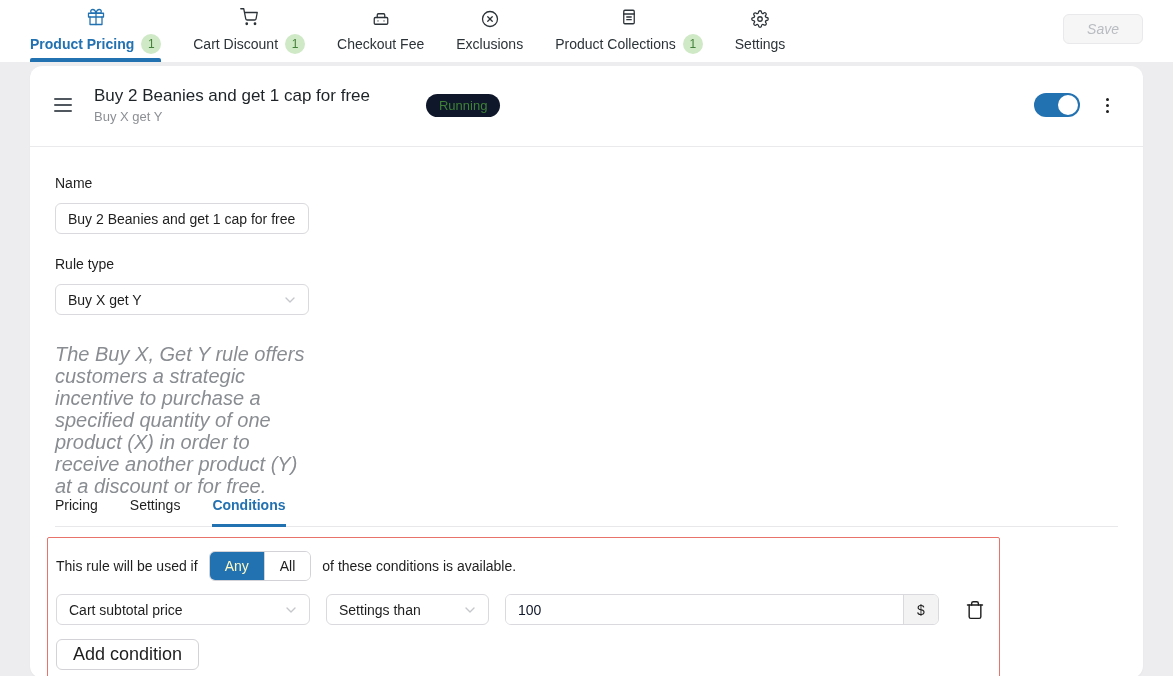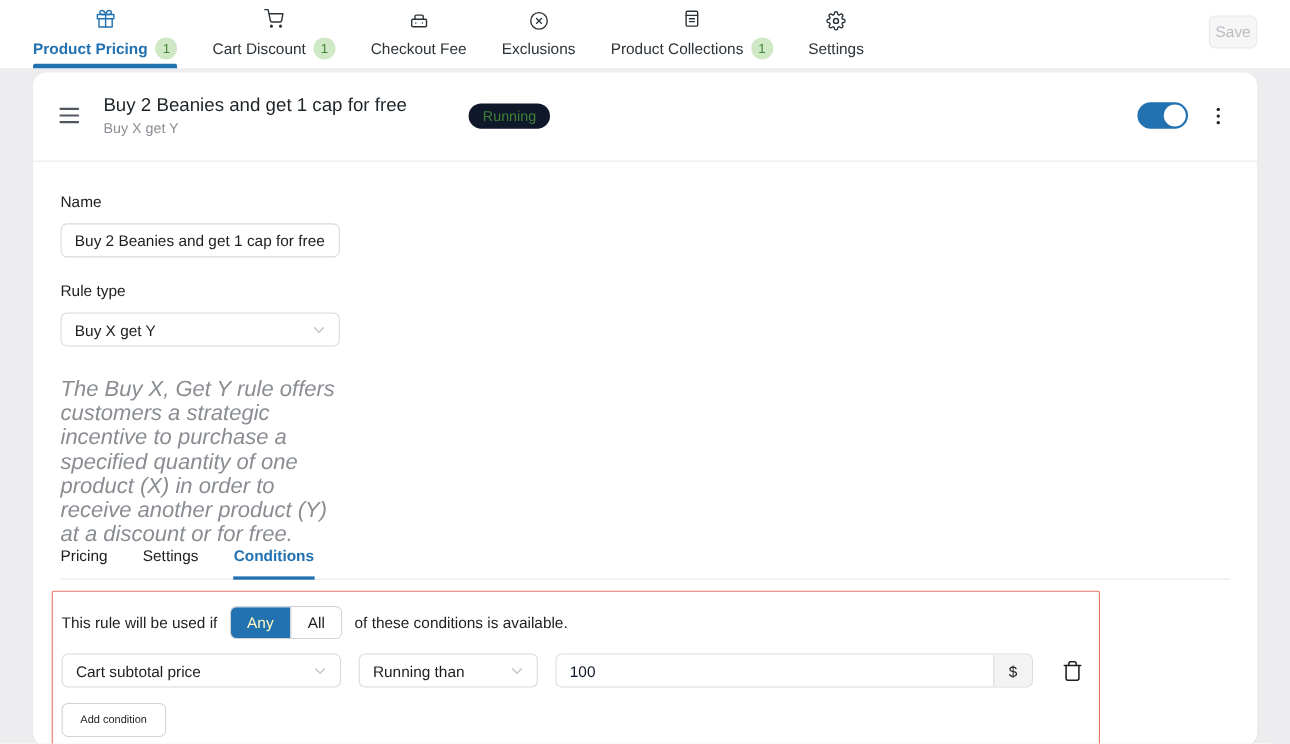--- a/index.html
+++ b/index.html
@@ -40,23 +40,23 @@
     background:#2271b1; border-radius:2px 2px 0 0;
   }
   .count-badge {
     background:#cfe9c6; color:#44813a;
     min-width:20px; height:20px; border-radius:10px;
     display:inline-flex; align-items:center; justify-content:center;
     font-size:12px; font-weight:400; padding:0 6px;
   }
   .save-btn {
     position:absolute; right:30px; top:14px;
-    height:30px; padding:0 5px;
+    height:30px; padding:0 23px;
     background:#f6f6f7; border:1px solid #e9e9eb; border-radius:6px;
-    color:#b9bcc0; font-size:14px; font-family:inherit;
+    color:#b9bcc0; font-size:14px; font-family:inherit;font-style:italic;
   }
 
   
   .card {
     margin:4px 30px 0;
     background:#fff;
     border-radius:12px;
     min-height:589px;
     box-shadow:0 1px 2px rgba(0,0,0,.04);
   }
@@ -162,21 +162,21 @@
     display:flex; align-items:center; justify-content:center;
     font-size:14px; color:#1e1e1e;
   }
   .trash-btn { background:none; border:none; margin-left:8px; cursor:pointer; padding:2px; display:flex; }
   .trash-btn svg { width:20px; height:20px; stroke:#1e1e1e; fill:none; stroke-width:1.7; stroke-linecap:round; stroke-linejoin:round; }
 
   .add-condition-btn {
     margin-top:14px;
     padding:0 16px; height:31px;
     background:#fff; border:1px solid #d3d3d7; border-radius:6px;
-    font-size:10px; font-family:inherit; color:#1e1e1e; cursor:pointer;
+    font-size:18px; font-family:inherit; color:#1e1e1e; cursor:pointer;
   }
 </style>
 </head>
 <body>
 
 <nav class="topnav">
 
   <div class="nav-item active">
     <span>
       <svg viewBox="0 0 24 24">
@@ -323,21 +323,21 @@
       </div>
 
       <div class="cond-row">
         <div class="select field-select">
           <span>Cart subtotal price</span>
           <svg class="chev" viewBox="0 0 24 24">
               <polyline points="6 9 12 15 18 9"></polyline>
             </svg>
         </div>
         <div class="select op-select">
-          <span>Running than</span>
+          <span>Settings than</span>
           <svg class="chev" viewBox="0 0 24 24">
               <polyline points="6 9 12 15 18 9"></polyline>
             </svg>
         </div>
         <div class="value-group">
           <input type="text" value="100" style="">
           <span class="value-suffix">$</span>
         </div>
         <button class="trash-btn">
           <svg viewBox="0 0 24 24">

